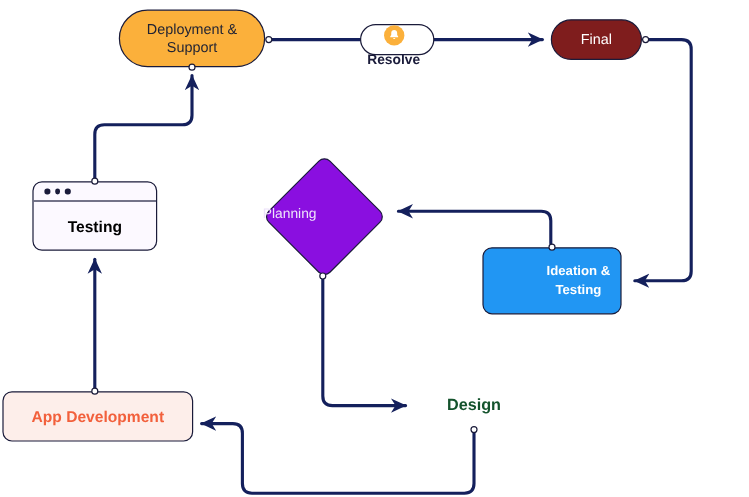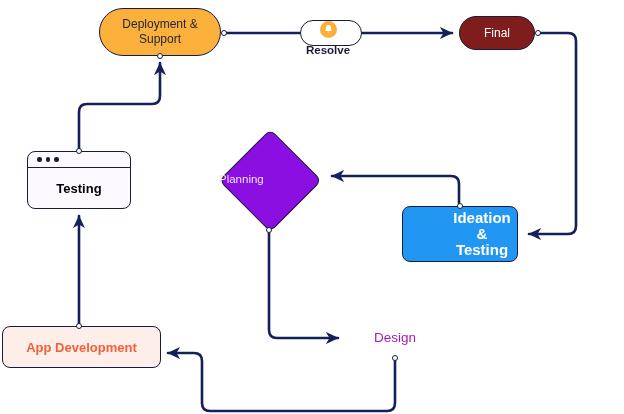--- a/index.html
+++ b/index.html
@@ -116,21 +116,21 @@
     line-height: 100px;
   }
 
   
   .n-ideation {
     left: 402px; top: 206px; width: 116px; height: 56px;
     background: #2196F3;
     border: 1.6px solid #1A1B3A;
     border-radius: 8px;
     color: #ffffff;
-    font-size: 15px;
+    font-size: 11px;
     line-height: 16px;
     font-weight: bold;
     padding-left: 44px;
   }
 
   
   .n-appdev {
     left: 2px; top: 326px; width: 159px; height: 42px;
     background: #FDEEEA;
     border: 1.8px solid #1A1B3A;
@@ -138,23 +138,23 @@
     color: #F2603C;
     font-size: 13px;
     font-weight: bold;
   }
 
   
   .n-design {
     left: 344px; top: 316px; width: 102px; height: 42px;
     background: #ffffff;
     border: 0;
-    color: #a21caf;
+    color: #14532d;
     font-size: 13.5px;
-    font-weight: normal;
+    font-weight: bold;
     box-shadow: 0 0 0 0 transparent;
   }
 
   
   .badge {
     position: absolute;
     display: flex;
     align-items: center;
     gap: 6px;
     background: #ffffff;

